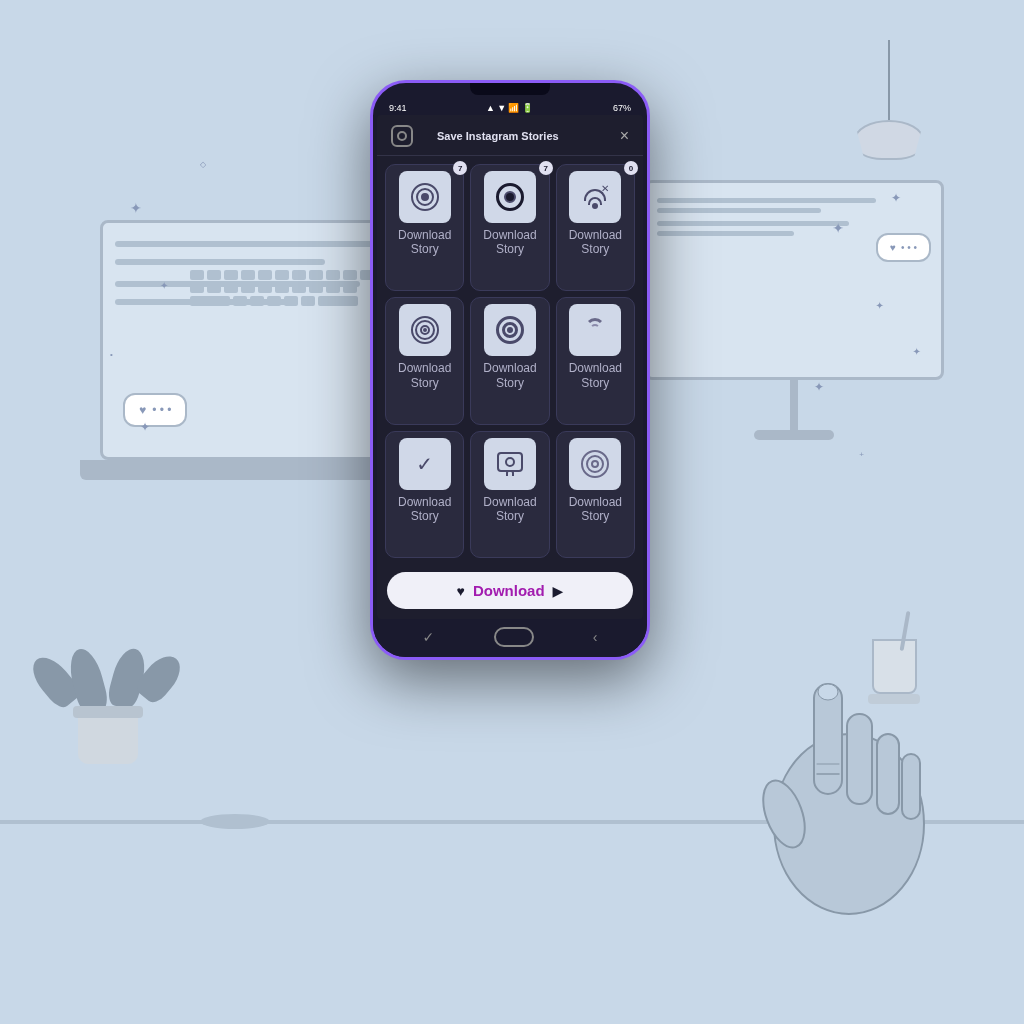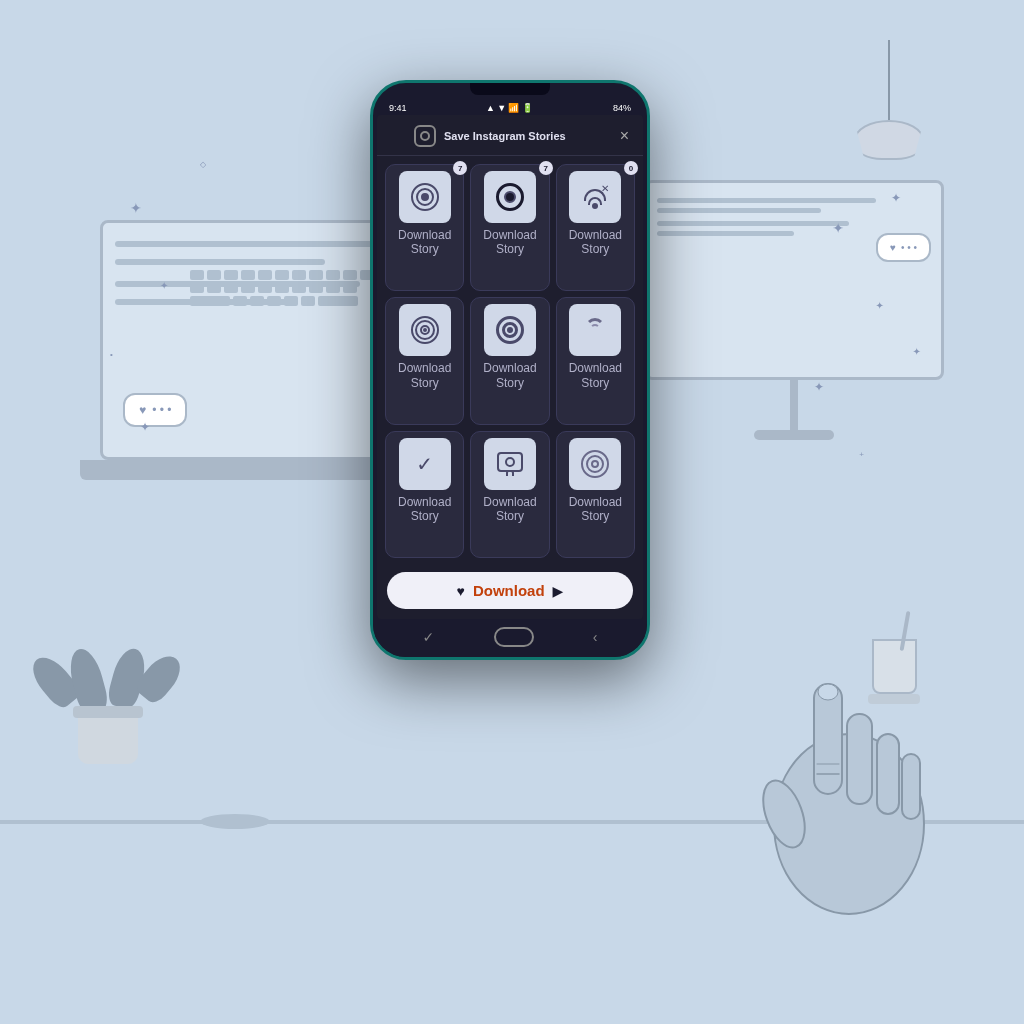--- a/index.html
+++ b/index.html
@@ -258,21 +258,21 @@
     
     .phone {
       position: absolute;
       left: 50%;
       top: 50%;
       transform: translate(-50%, -54%);
       width: 280px;
       height: 580px;
       background: #1a1a2e;
       border-radius: 36px;
-      border: 3px solid #0f766e;
+      border: 3px solid #8b5cf6;
       box-shadow: 0 20px 60px rgba(0,0,0,0.5);
       z-index: 10;
       overflow: hidden;
       display: flex;
       flex-direction: column;
     }
 
     .phone-notch {
       width: 80px;
       height: 12px;
@@ -305,22 +305,21 @@
       display: flex;
       align-items: center;
       justify-content: space-between;
       padding: 10px 14px 8px;
       border-bottom: 1px solid #333348;
     }
 
     .phone-header-left {
       display: flex;
       align-items: center;
-      gap: 8px;
-      margin-left: 23px;
+      gap: 24px;
     }
 
     .insta-icon {
       width: 22px;
       height: 22px;
       border: 2px solid #888;
       border-radius: 6px;
       display: flex;
       align-items: center;
       justify-content: center;
@@ -440,21 +439,21 @@
       display: flex;
       align-items: center;
       justify-content: center;
       gap: 8px;
       cursor: pointer;
     }
 
     .download-btn-text {
       font-size: 15px;
       font-weight: bold;
-      color: #c2410c;
+      color: #a21caf;
     }
 
     .heart-icon {
       color: #1a1a2e;
       font-size: 14px;
     }
 
     .play-icon {
       color: #1a1a2e;
       font-size: 14px;
@@ -651,21 +650,21 @@
 
 </div>
 
 <div class="phone" style="left: 370px; top: 80px; transform: none; position: absolute;">
 
   <div class="phone-notch"></div>
 
   <div class="phone-status-bar">
     <span>9:41</span>
     <span>▲ ▼ 📶 🔋</span>
-    <span>84%</span>
+    <span>67%</span>
   </div>
 
   <div class="phone-screen">
 
     <div class="phone-header">
       <div class="phone-header-left">
         <div class="insta-icon">
           <div class="insta-icon-inner"></div>
         </div>
         <span class="phone-title">Save Instagram Stories</span>

